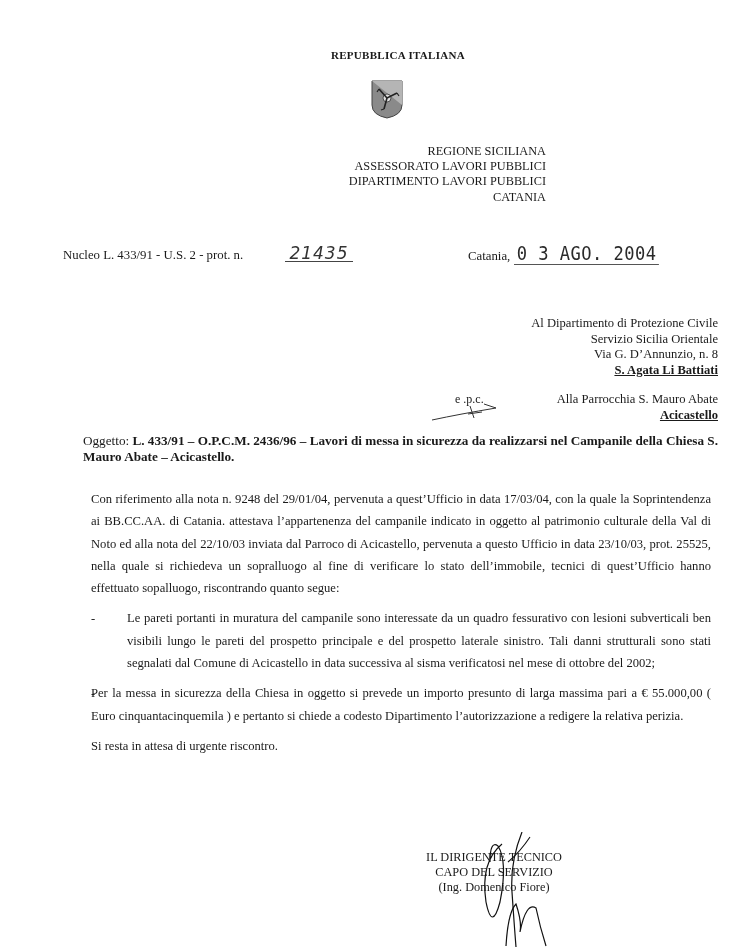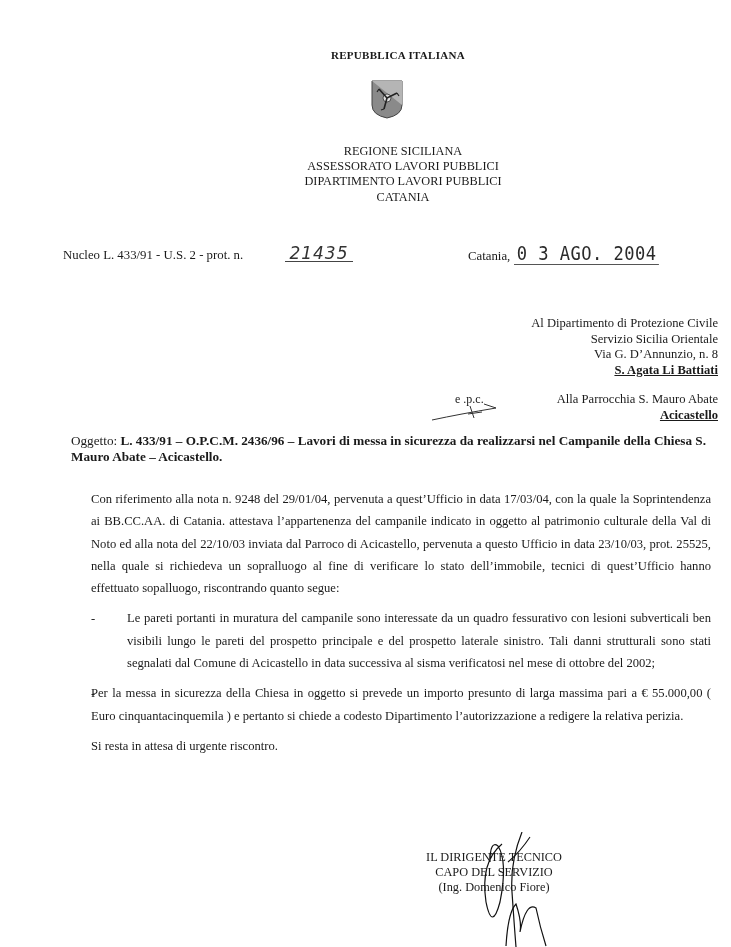--- a/index.html
+++ b/index.html
@@ -1,36 +1,36 @@
 <!DOCTYPE html>
 <html><head>
 <meta charset="utf-8">
 <style>
   html, body { margin: 0; padding: 0; background: #ffffff; }
   body { width: 731px; height: 947px; position: relative; overflow: hidden;
          font-family: "Liberation Serif", "DejaVu Serif", serif; color: #1a1a1a; }
   .abs { position: absolute; }
   .republic { top: 49px; left: 0; width: 796px; text-align: center; font-weight: bold; font-size: 11px; letter-spacing: 0.3px; }
   .emblem { top: 79px; left: 370px; width: 34px; height: 40px; }
-  .hdr { top: 144px; left: 260px; width: 286px; text-align: center; font-size: 12.3px; line-height: 15.2px; }
+  .hdr { top: 144px; left: 260px; width: 286px; text-align: right; font-size: 12.3px; line-height: 15.2px; }
   .hdr div { white-space: nowrap; }
   .prot { top: 245px; left: 63px; font-size: 12.8px; white-space: nowrap; }
   .hand { font-family: "DejaVu Sans", sans-serif; font-style: italic; font-size: 17px; color: #333; letter-spacing: 1px; margin-left: 39px; }
   .prot .hand { display: inline-block; border-bottom: 1px solid #444; padding: 0 4px; line-height: 16px; }
   .date { top: 242px; left: 468px; font-size: 12.8px; white-space: nowrap; }
   .date .stamp { font-family: "DejaVu Sans Mono", monospace; font-size: 19px; color: #2a2a2a; display: inline-block; border-bottom: 1px solid #555; padding: 0 3px; letter-spacing: 0.5px; transform: scaleX(0.9); transform-origin: left; }
   .addr { top: 316px; left: 470px; width: 248px; text-align: right; font-size: 12.6px; line-height: 15.5px; }
   .addr div { white-space: nowrap; }
   .b { font-weight: bold; }
   .u { text-decoration: underline; }
   .epc { top: 392px; left: 455px; font-size: 12px; }
   .epc-mark { top: 400px; left: 430px; width: 70px; height: 22px; }
   .cc { top: 391px; left: 520px; width: 198px; text-align: right; font-size: 12.6px; line-height: 16px; }
   .cc div { white-space: nowrap; }
-  .subject { top: 433px; left: 71px; width: 640px; font-size: 13.2px; line-height: 16.3px; }
+  .subject { top: 433px; left: 83px; width: 640px; font-size: 13.2px; line-height: 16.3px; }
   .body { top: 480px; left: 83px; width: 636px; font-size: 12.6px; line-height: 22.3px; text-align: justify; }
   .body p { margin: 8px; }
   .bullet { position: relative; padding-left: 36px; }
   .bullet .dash { position: absolute; left: 0; top: 0; }
   .sign { top: 850px; left: 415px; width: 158px; text-align: center; font-size: 12.3px; line-height: 15px; }
   .sign div { white-space: nowrap; }
   .sigsvg { top: 832px; left: 460px; width: 120px; height: 115px; }
 </style>
 </head>
 <body>

